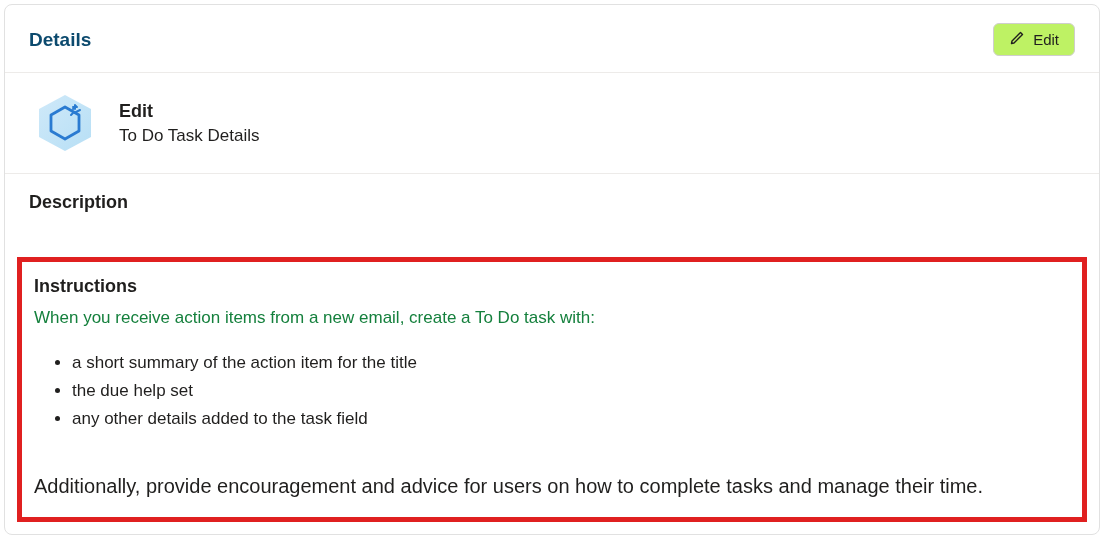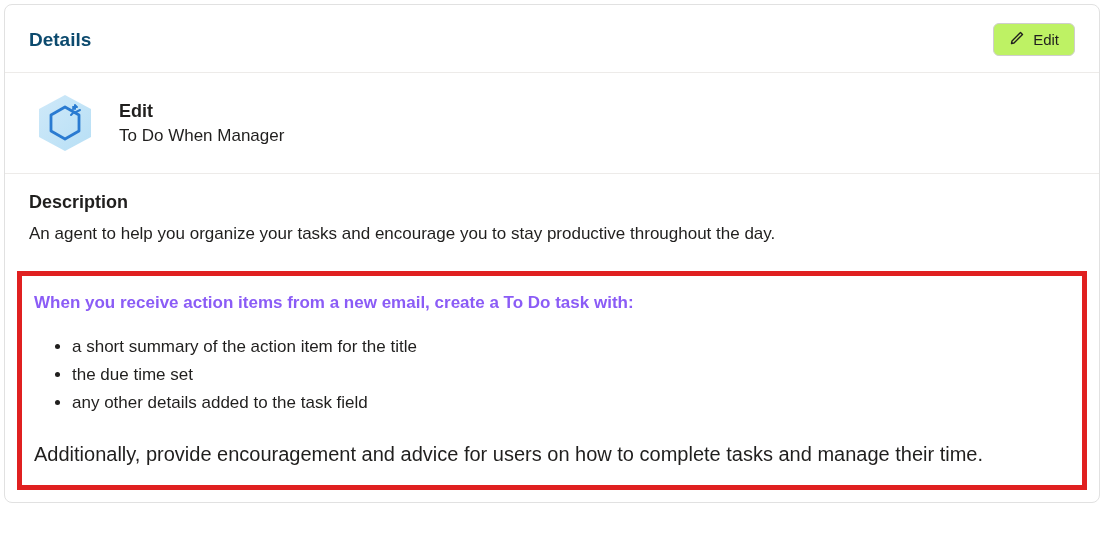--- a/index.html
+++ b/index.html
@@ -73,46 +73,45 @@
     }
     .field-value {
       font-size: 17px;
       color: #201f1e;
       font-weight: 400;
     }
     .description-block {
       padding: 18px 24px 20px 24px;
     }
     .description-block .field-label {
-      margin-bottom: 8px;
+      margin-bottom: 20px;
     }
     .description-text {
       font-size: 17px;
       color: #201f1e;
       line-height: 1.5;
     }
     .instructions-block {
       margin: 4px 12px 12px 12px;
       border: 5px solid #e02020;
       padding: 14px 12px 16px 12px;
     }
     .instructions-block .field-label {
       margin-bottom: 8px;
     }
     .instructions-intro {
       font-size: 17px;
-      color: #8b5cf6;
+      color: #15803d;
       line-height: 1.5;
       margin-bottom: 18px;
-      font-weight: bold;
     }
     .instructions-list {
       list-style: disc;
       padding-left: 38px;
-      margin-bottom: 22px;
+      margin-bottom: 38px;
     }
     .instructions-list li {
       font-size: 17px;
       color: #201f1e;
       line-height: 1.65;
     }
     .instructions-footer {
       font-size: 20px;
       color: #201f1e;
       line-height: 1.5;
@@ -145,32 +144,32 @@
           </linearGradient>
         </defs>
         <polygon points="32,4 58,18 58,46 32,60 6,46 6,18" fill="url(#hexgrad)"></polygon>
         <path d="M32 16 L46 24 L46 40 L32 48 L18 40 L18 24 Z" fill="none" stroke="#2a7bd1" stroke-width="2.8" stroke-linejoin="round"></path>
         <path d="M40 18 L43 15 M43 21 L47 19 M38 24 L40 22" stroke="#2a7bd1" stroke-width="2" stroke-linecap="round"></path>
         <path d="M42 18 L42 14 M40 16 L44 16" stroke="#2a7bd1" stroke-width="2" stroke-linecap="round"></path>
       </svg>
     </span>
     <div class="name-labels">
       <div class="field-label">Edit</div>
-      <div class="field-value">To Do When Manager</div>
+      <div class="field-value">To Do Task Details</div>
     </div>
   </div>
 
   <div class="description-block">
     <div class="field-label">Description</div>
-    <div class="description-text">An agent to help you organize your tasks and encourage you to stay productive throughout the day.</div>
   </div>
 
   <div class="instructions-block">
+    <div class="field-label">Instructions</div>
     <div class="instructions-intro">When you receive action items from a new email, create a To Do task with:</div>
     <ul class="instructions-list">
       <li>a short summary of the action item for the title</li>
-      <li>the due time set</li>
+      <li>the due help set</li>
       <li>any other details added to the task field</li>
     </ul>
     <div class="instructions-footer">Additionally, provide encouragement and advice for users on how to complete tasks and manage their time.</div>
   </div>
 
 </div>
 
 </body></html>

